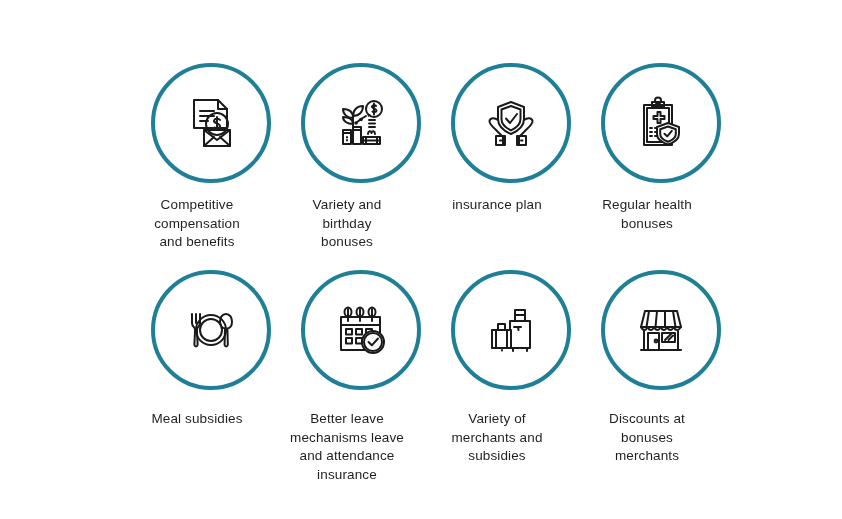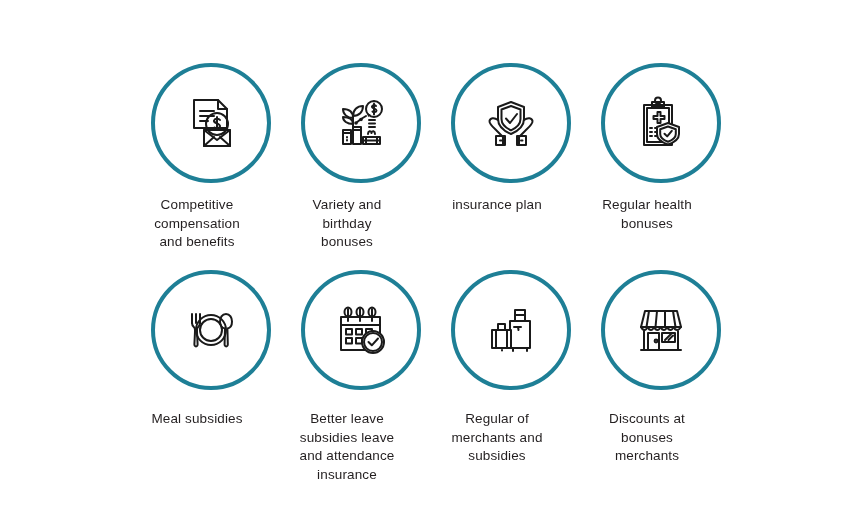--- a/index.html
+++ b/index.html
@@ -240,21 +240,21 @@
               <rect x="26" y="39" width="6" height="5.5"></rect>
               <circle cx="43" cy="43" r="11" fill="#ffffff"></circle>
               <circle cx="43" cy="43" r="9"></circle>
               <path d="M38.5 43 L41.8 46.3 L48 39.5"></path>
             </g>
           </svg>
         </span>
       </div>
       <div class="caption">
         <div>Better leave</div>
-        <div>subsidies leave</div>
+        <div>mechanisms leave</div>
         <div>and attendance</div>
         <div>insurance</div>
       </div>
     </div>
 
     <div class="cell row2">
       <div class="ring">
         <span>
           <svg width="62" height="62" viewBox="0 0 62 62">
             <g class="ico">
@@ -268,21 +268,21 @@
               <path d="M12 31 H31 V49 H12 Z" fill="#ffffff"></path>
               <path d="M18 25 H25 V31 H18 Z"></path>
               <path d="M16 31 V49"></path>
               <path d="M27 31 V49"></path>
               <path d="M22 51 V51.5"></path>
             </g>
           </svg>
         </span>
       </div>
       <div class="caption">
-        <div>Regular of</div>
+        <div>Variety of</div>
         <div>merchants and</div>
         <div>subsidies</div>
       </div>
     </div>
 
     <div class="cell row2">
       <div class="ring">
         <span>
           <svg width="62" height="62" viewBox="0 0 62 62">
             <g class="ico">

